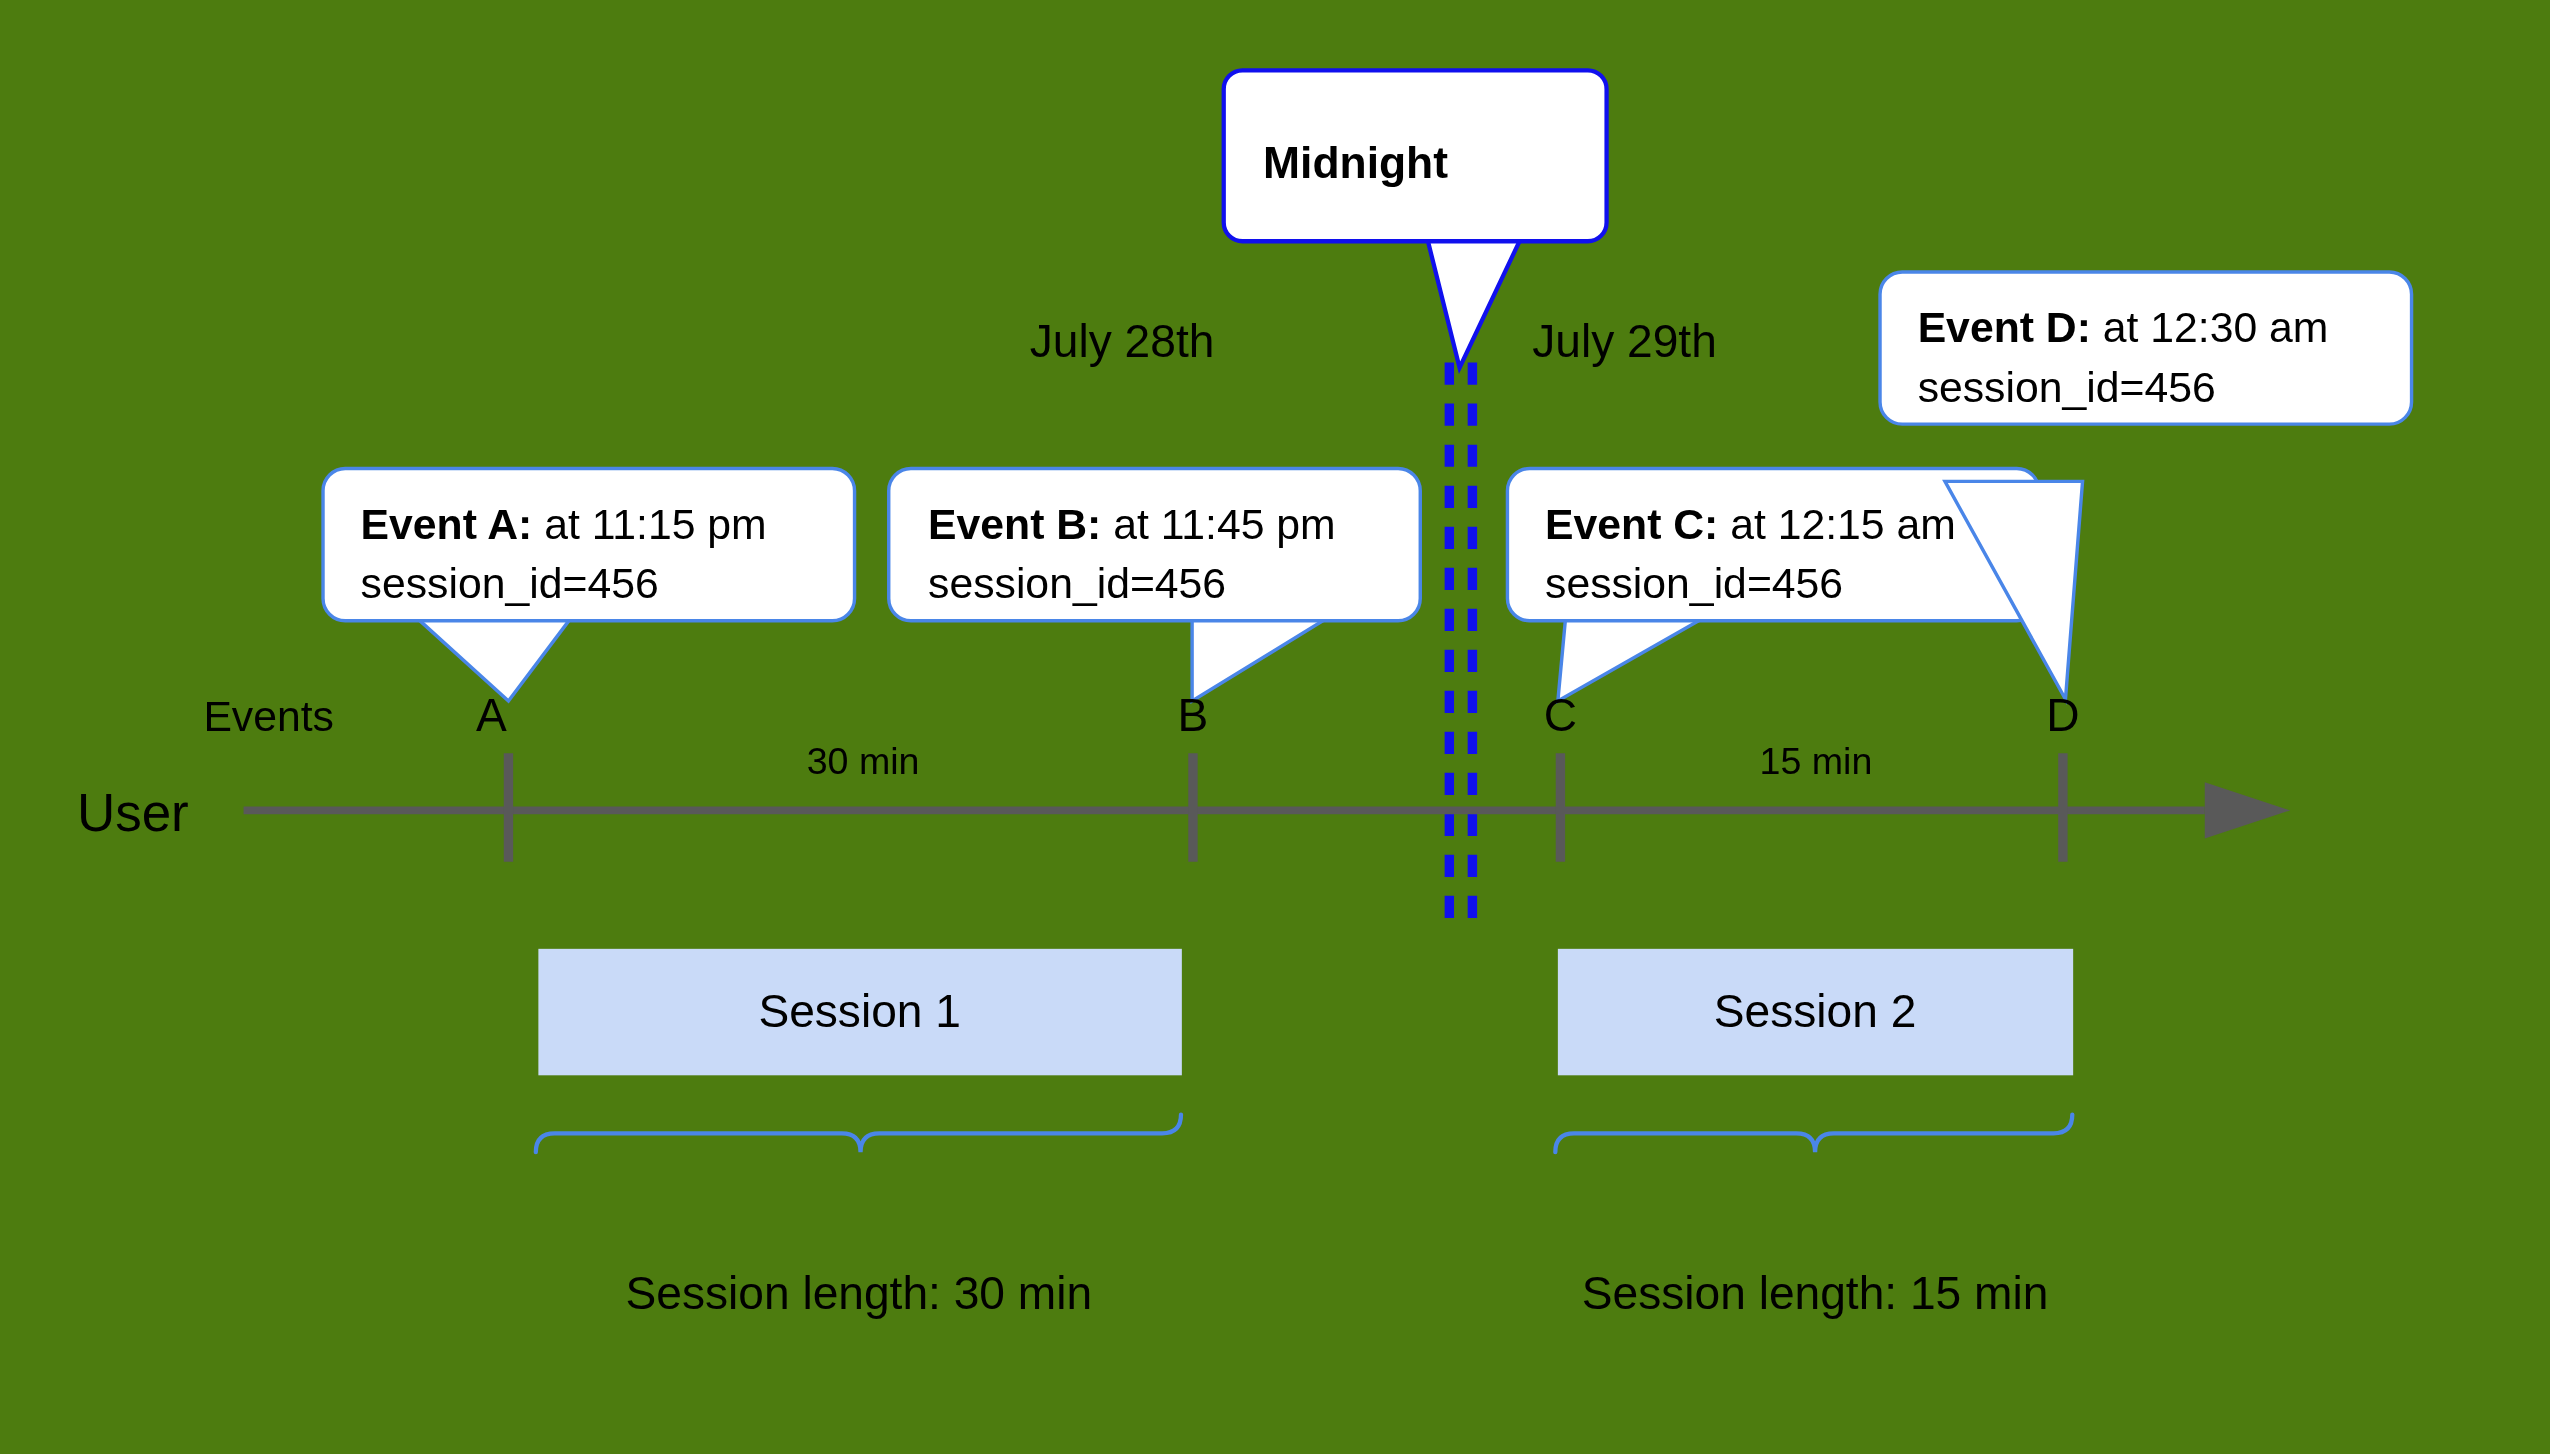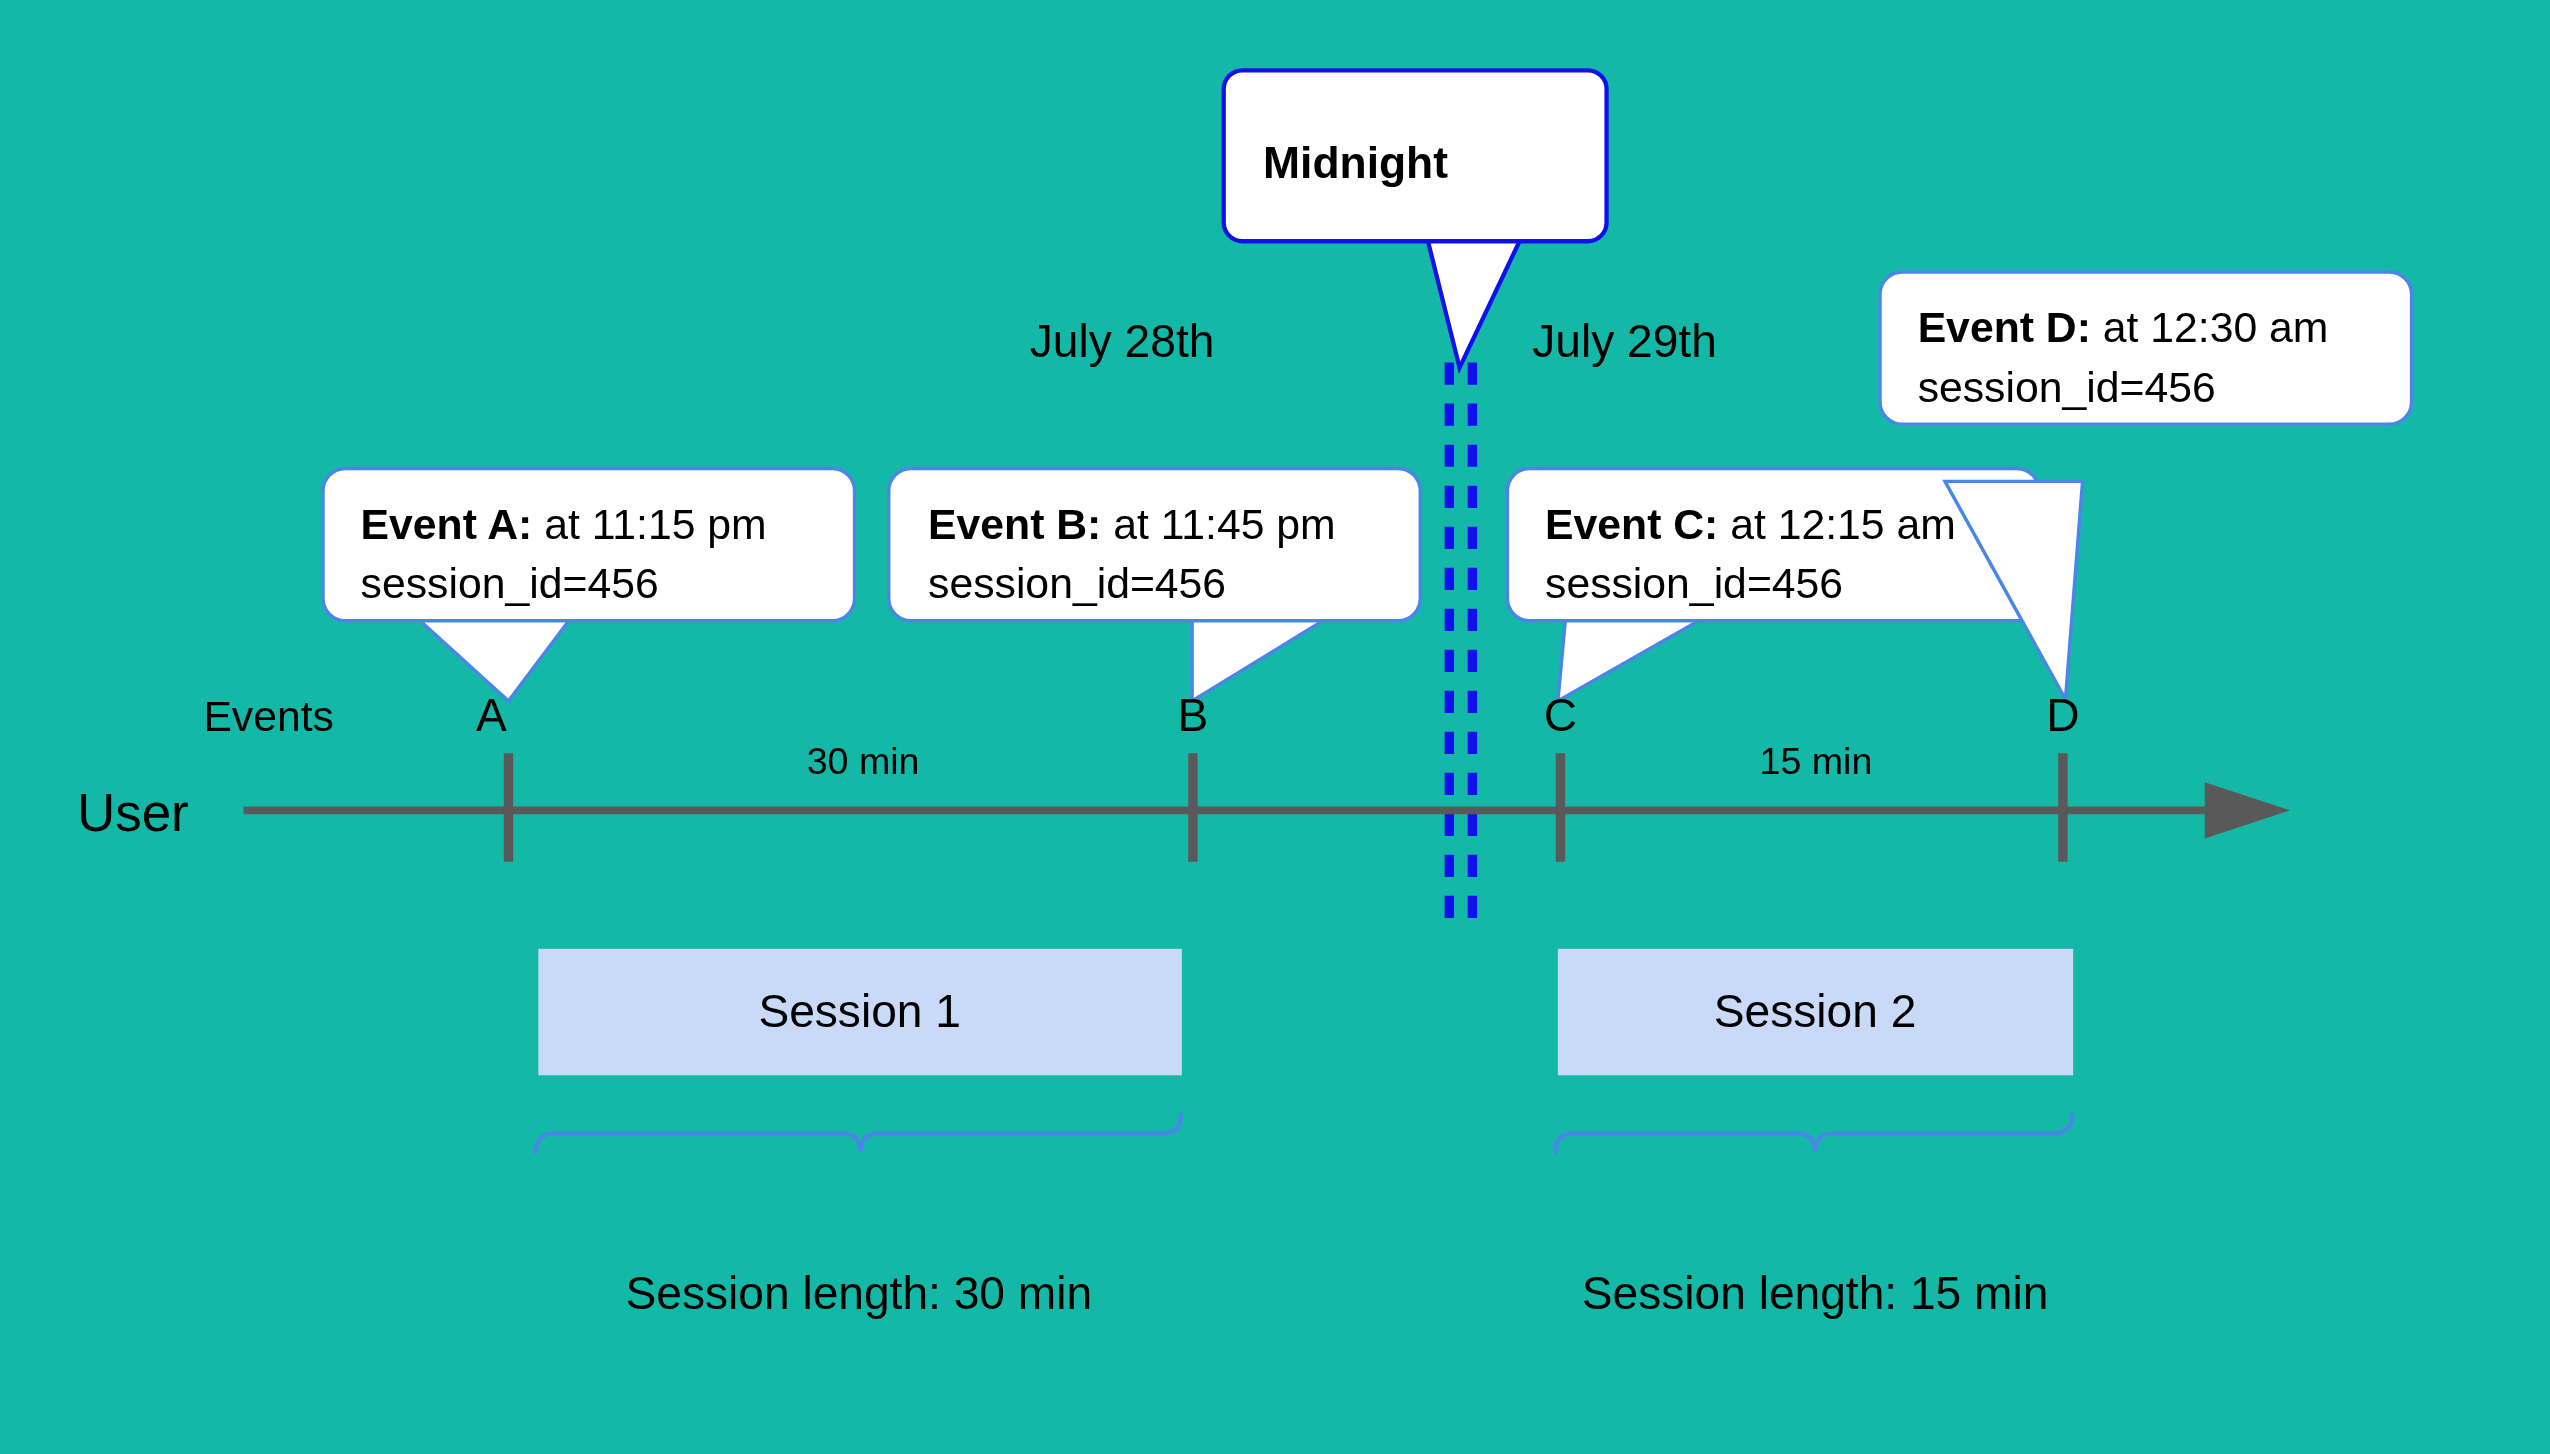--- a/index.html
+++ b/index.html
@@ -8,21 +8,21 @@
     background: #ffffff;
   }
   body {
     font-family: "Liberation Sans", sans-serif;
     color: #000000;
   }
   #stage {
     position: relative;
     width: 2550px;
     height: 1455px;
-    background: #14b8a6;
+    background: #4d7c0f;
     overflow: hidden;
   }
   #diagram-svg {
     position: absolute;
     left: 0;
     top: 0;
     width: 2550px;
     height: 1455px;
   }
   .txt {

